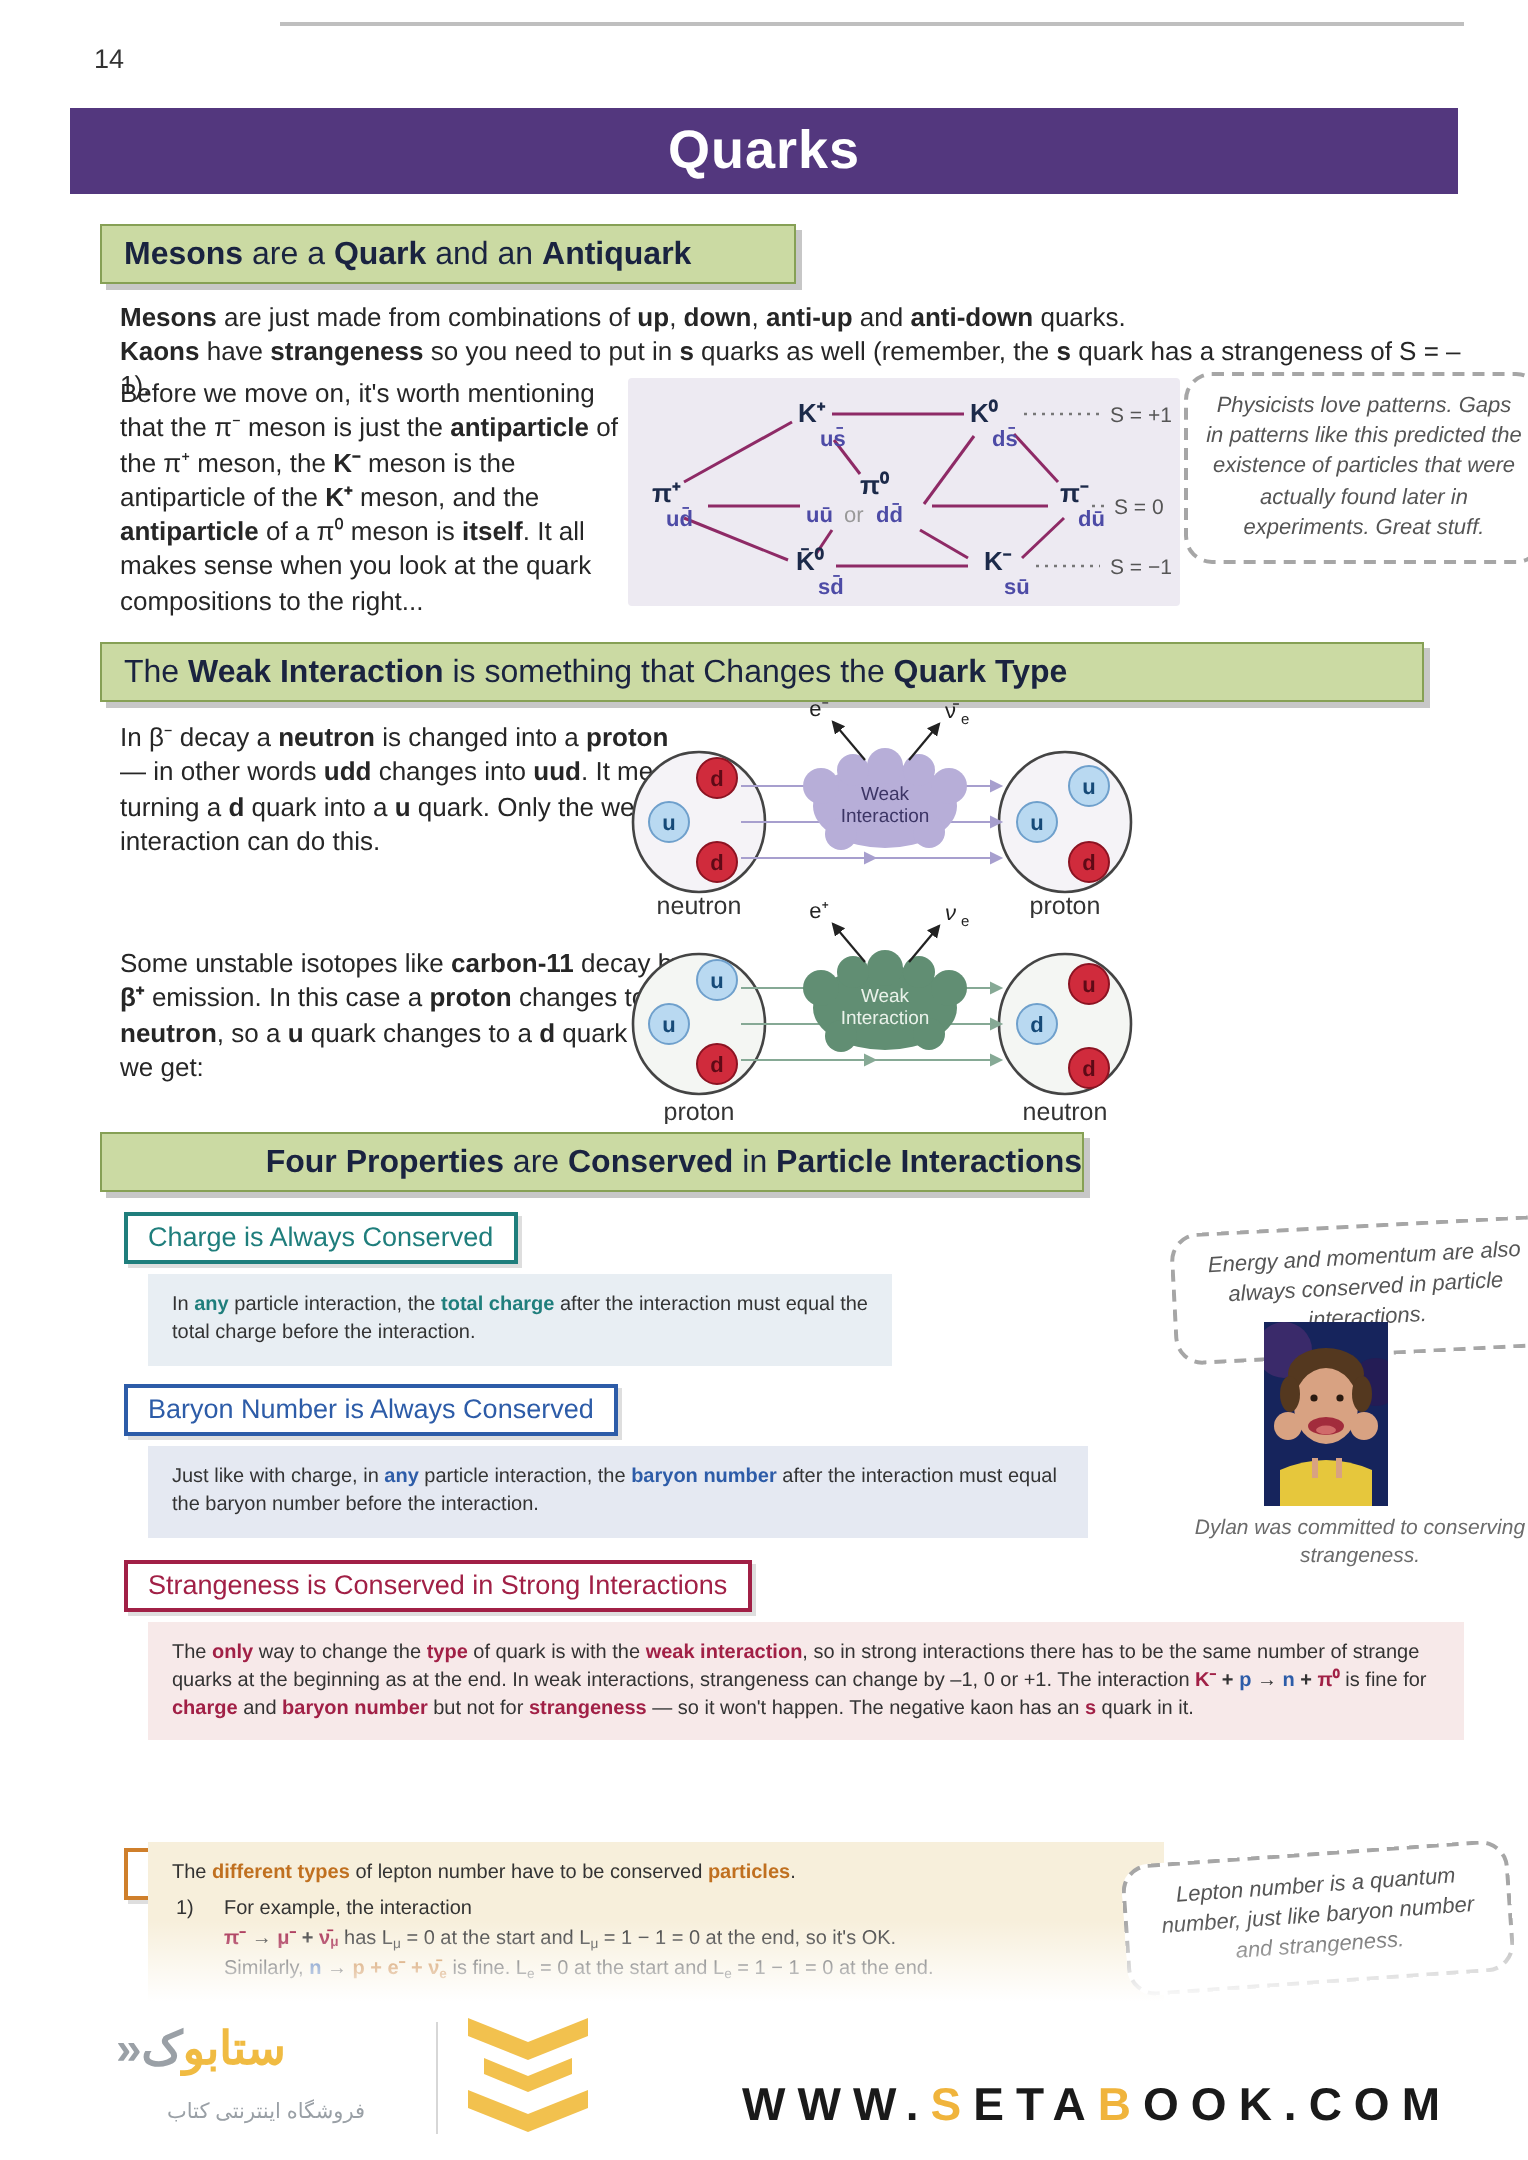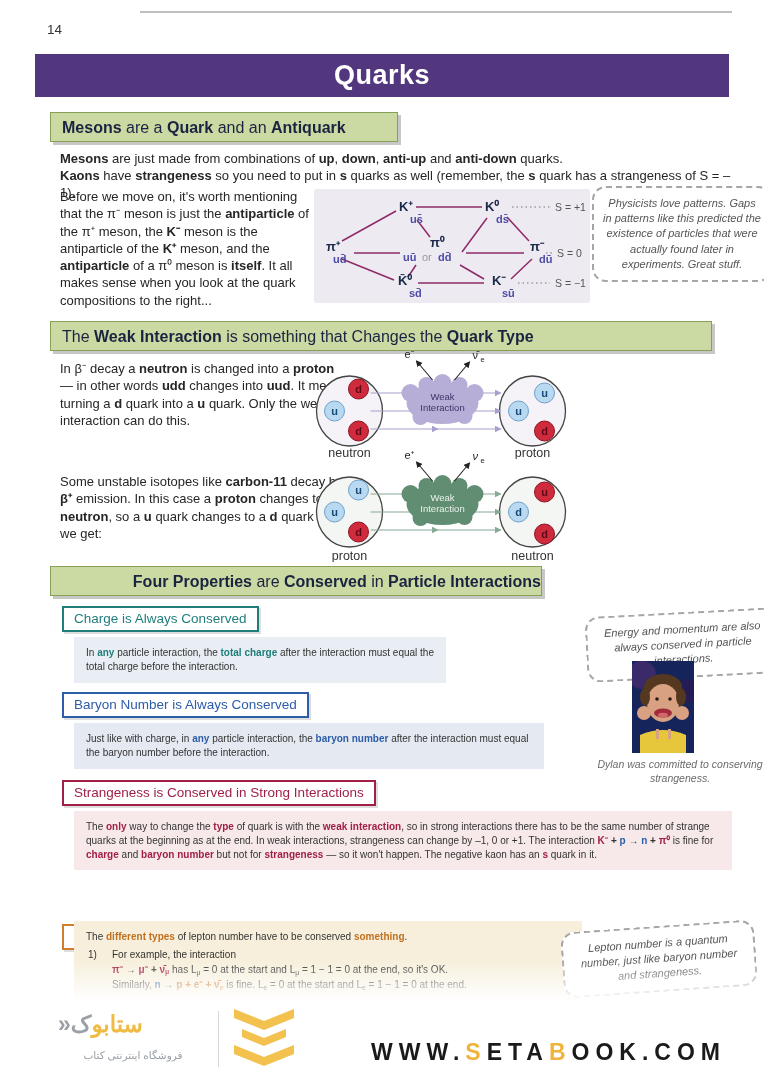--- a/index.html
+++ b/index.html
@@ -300,21 +300,21 @@
       <rect x="36" y="68" width="3" height="10" fill="#d8a282"></rect>
     </svg>
   </div>
   <div class="photo-cap">Dylan was committed to conserving strangeness.</div>
 
   <div class="cons-title rc" style="left:62px;top:780px;">Strangeness is Conserved in Strong Interactions</div>
   <div class="cons-body body-strange" style="left:74px;top:811px;width:658px;">The <span class="red">only</span> way to change the <span class="red">type</span> of quark is with the <span class="red">weak interaction</span>, so in strong interactions there has to be the same number of strange quarks at the beginning as at the end.  In weak interactions, strangeness can change by –1, 0 or +1.  The interaction  <span class="red">K⁻</span><span class="b"> + </span><span class="blue">p</span><span class="b"> → </span><span class="blue">n</span><span class="b"> + </span><span class="red">π⁰</span>  is fine for <span class="red">charge</span> and <span class="red">baryon number</span> but not for <span class="red">strangeness</span> — so it won't happen.  The negative kaon has an <span class="red">s</span> quark in it.</div>
 
   <div class="cons-title oc" style="left:62px;top:890px;">Conservation of Lepton Number is a Bit More Complicated</div>
   <div class="cons-body body-lepton" style="left:74px;top:921px;width:508px;height:92px;overflow:hidden;">
-    <div>The <span class="orange">different types</span> of lepton number have to be conserved <span class="orange">something</span>.</div>
+    <div>The <span class="orange">different types</span> of lepton number have to be conserved <span class="orange">particles</span>.</div>
     <div class="li">
       <span class="num">1)</span>
       <span>For example, the interaction</span>
     </div>
     <div class="cont"><span class="red">π⁻</span><span class="b"> → </span><span class="red">μ⁻</span><span class="b"> + </span><span class="red">ν̄</span><span class="red sub">μ</span>  has L<span class="sub">μ</span> = 0 at the start and L<span class="sub">μ</span> = 1 − 1 = 0 at the end, so it's OK.</div>
     <div class="cont">Similarly, <span class="blue">n</span><span class="b"> → </span><span class="orange">p + e⁻ + ν̄</span><span class="orange sub">e</span> is fine.  L<span class="sub">e</span> = 0 at the start and L<span class="sub">e</span> = 1 − 1 = 0 at the end.</div>
 
   </div>
 
   <div class="bubble" style="left:562px;top:926px;width:172px;transform:rotate(-4deg);">Lepton number is a quantum number, just like baryon number and strangeness.</div>

